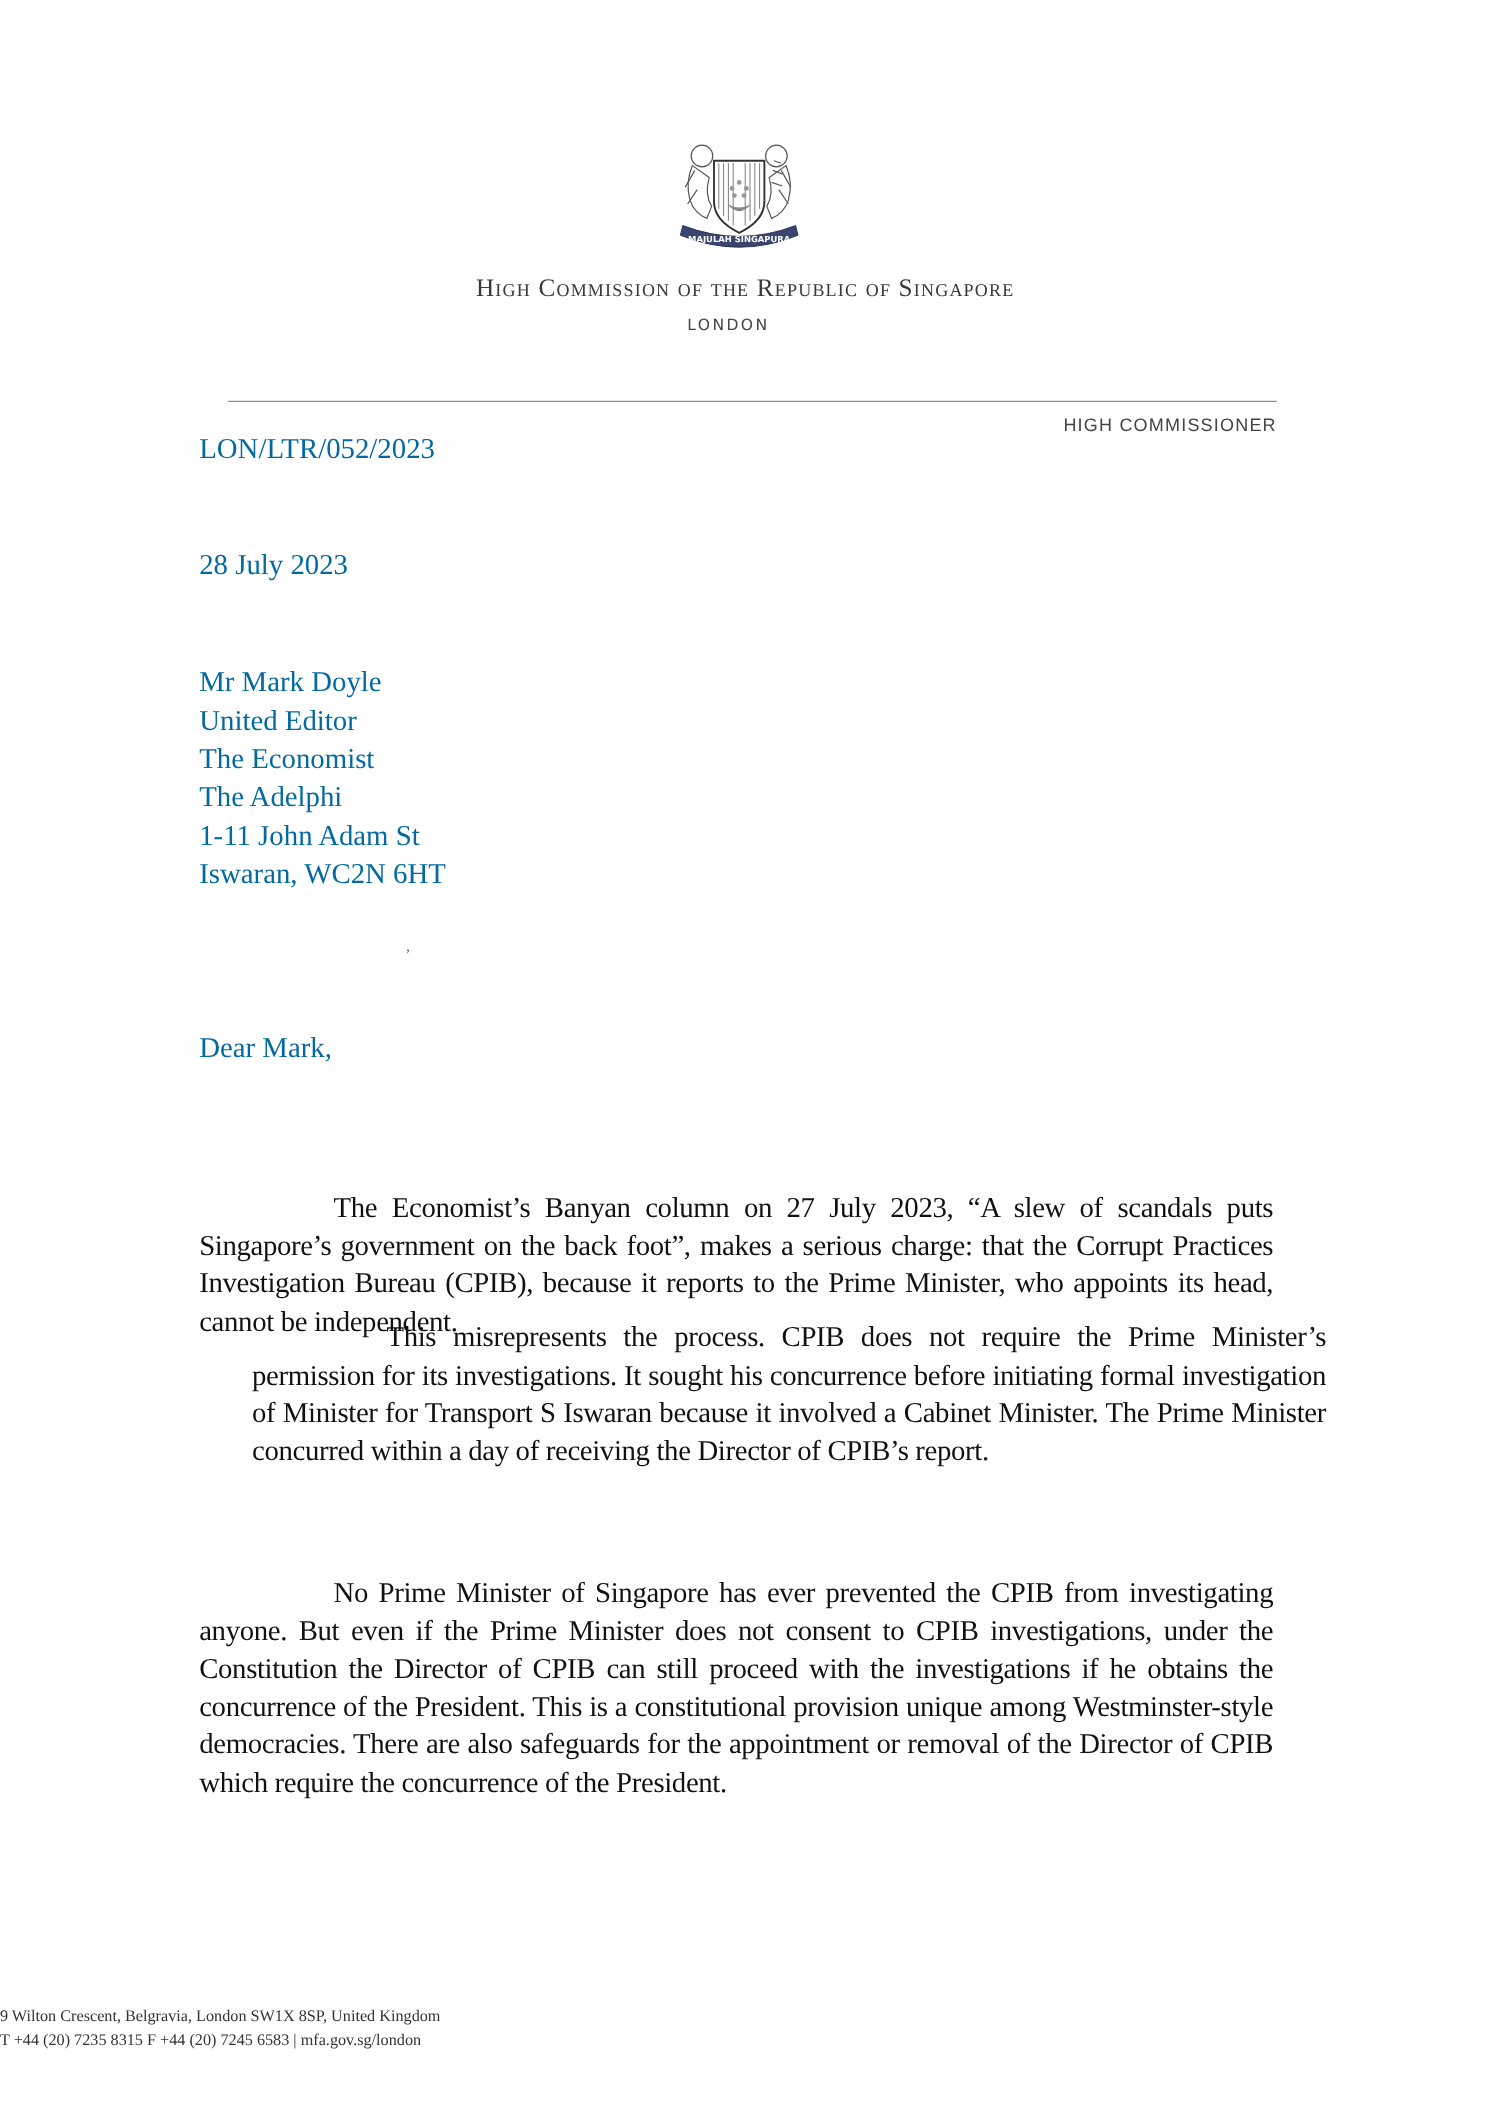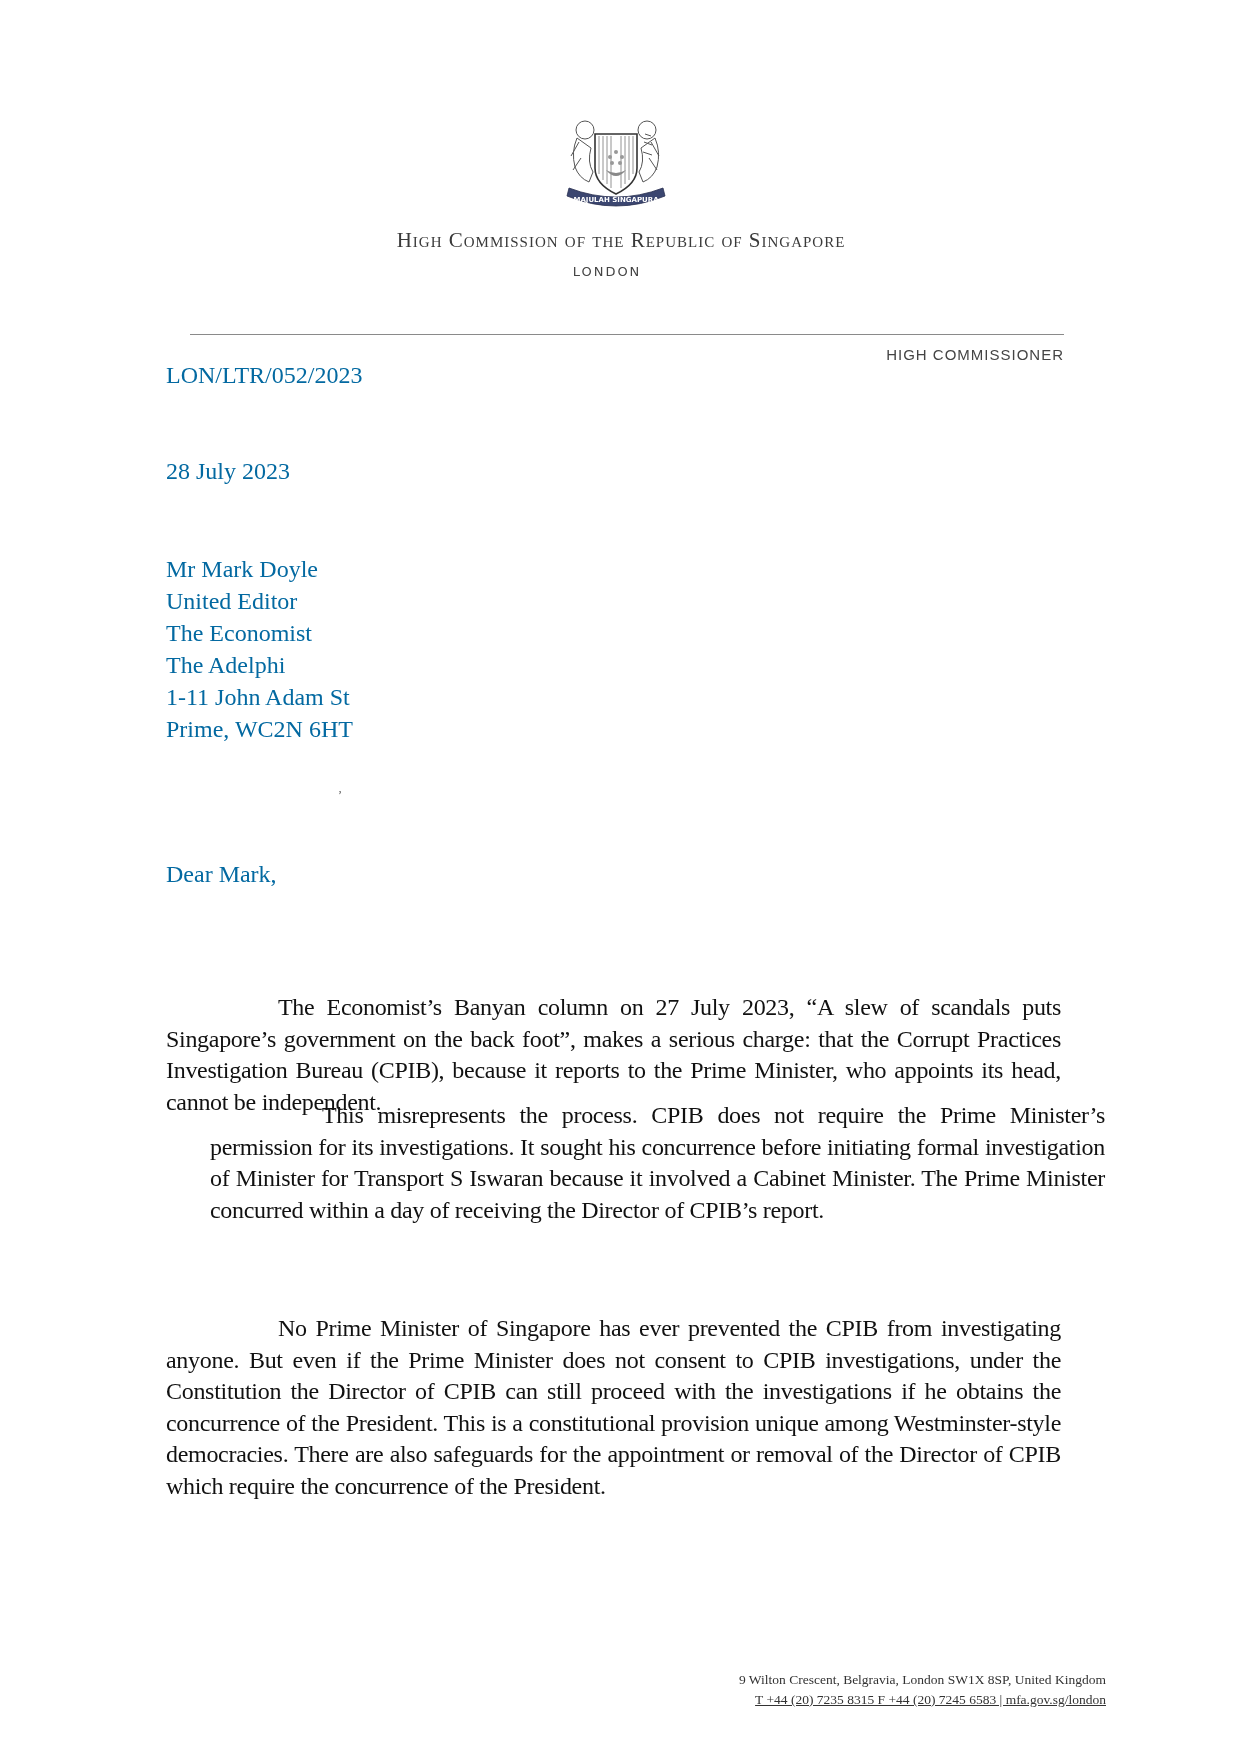--- a/index.html
+++ b/index.html
@@ -92,27 +92,27 @@
       color: #111;
       letter-spacing: -0.3px;
     }
     .p1 { top: 992px; }
     .p2 { top: 1100px; margin-left: 44px; }
     .p3 { top: 1290px; margin-top: 23px; }
     .footer {
       position: absolute;
       left: 0;
       width: 1106px;
-      text-align: right;
+      text-align: left;
       font-family: "Liberation Serif", "DejaVu Serif", serif;
       font-size: 13.5px;
       color: #333;
     }
     .footer-1 { top: 1672px; }
-    .footer-2 { top: 1692px; text-decoration: underline; }
+    .footer-2 { top: 1692px; }
   </style>
 </head>
 <body>
 
 <div class="crest">
   <svg width="110" height="100" viewBox="0 0 110 100">
 
     <g stroke="#555" stroke-width="1" fill="none">
       <ellipse cx="24" cy="18" rx="9" ry="9"></ellipse>
       <path d="M16 26 Q10 40 14 55 Q18 66 28 70 L32 60 Q26 50 30 36 Z"></path>
@@ -159,21 +159,21 @@
 
 <div class="text ref">LON/LTR/052/2023</div>
 <div class="text date">28 July 2023</div>
 
 <div class="text address">
   <div>Mr Mark Doyle</div>
   <div>United Editor</div>
   <div>The Economist</div>
   <div>The Adelphi</div>
   <div>1-11 John Adam St</div>
-  <div>Prime, WC2N 6HT</div>
+  <div>Iswaran, WC2N 6HT</div>
 </div>
 
 <div class="stray-mark">’</div>
 
 <div class="text salutation">Dear Mark,</div>
 
 <div class="para p1">The Economist’s Banyan column on 27 July 2023, “A slew of scandals puts Singapore’s government on the back foot”, makes a serious charge: that the Corrupt Practices Investigation Bureau (CPIB), because it reports to the Prime Minister, who appoints its head, cannot be independent.</div>
 <div class="para p2">This misrepresents the process. CPIB does not require the Prime Minister’s permission for its investigations. It sought his concurrence before initiating formal investigation of Minister for Transport S Iswaran because it involved a Cabinet Minister. The Prime Minister concurred within a day of receiving the Director of CPIB’s report.</div>
 <div class="para p3">No Prime Minister of Singapore has ever prevented the CPIB from investigating anyone. But even if the Prime Minister does not consent to CPIB investigations, under the Constitution the Director of CPIB can still proceed with the investigations if he obtains the concurrence of the President. This is a constitutional provision unique among Westminster-style democracies. There are also safeguards for the appointment or removal of the Director of CPIB which require the concurrence of the President.</div>
 

